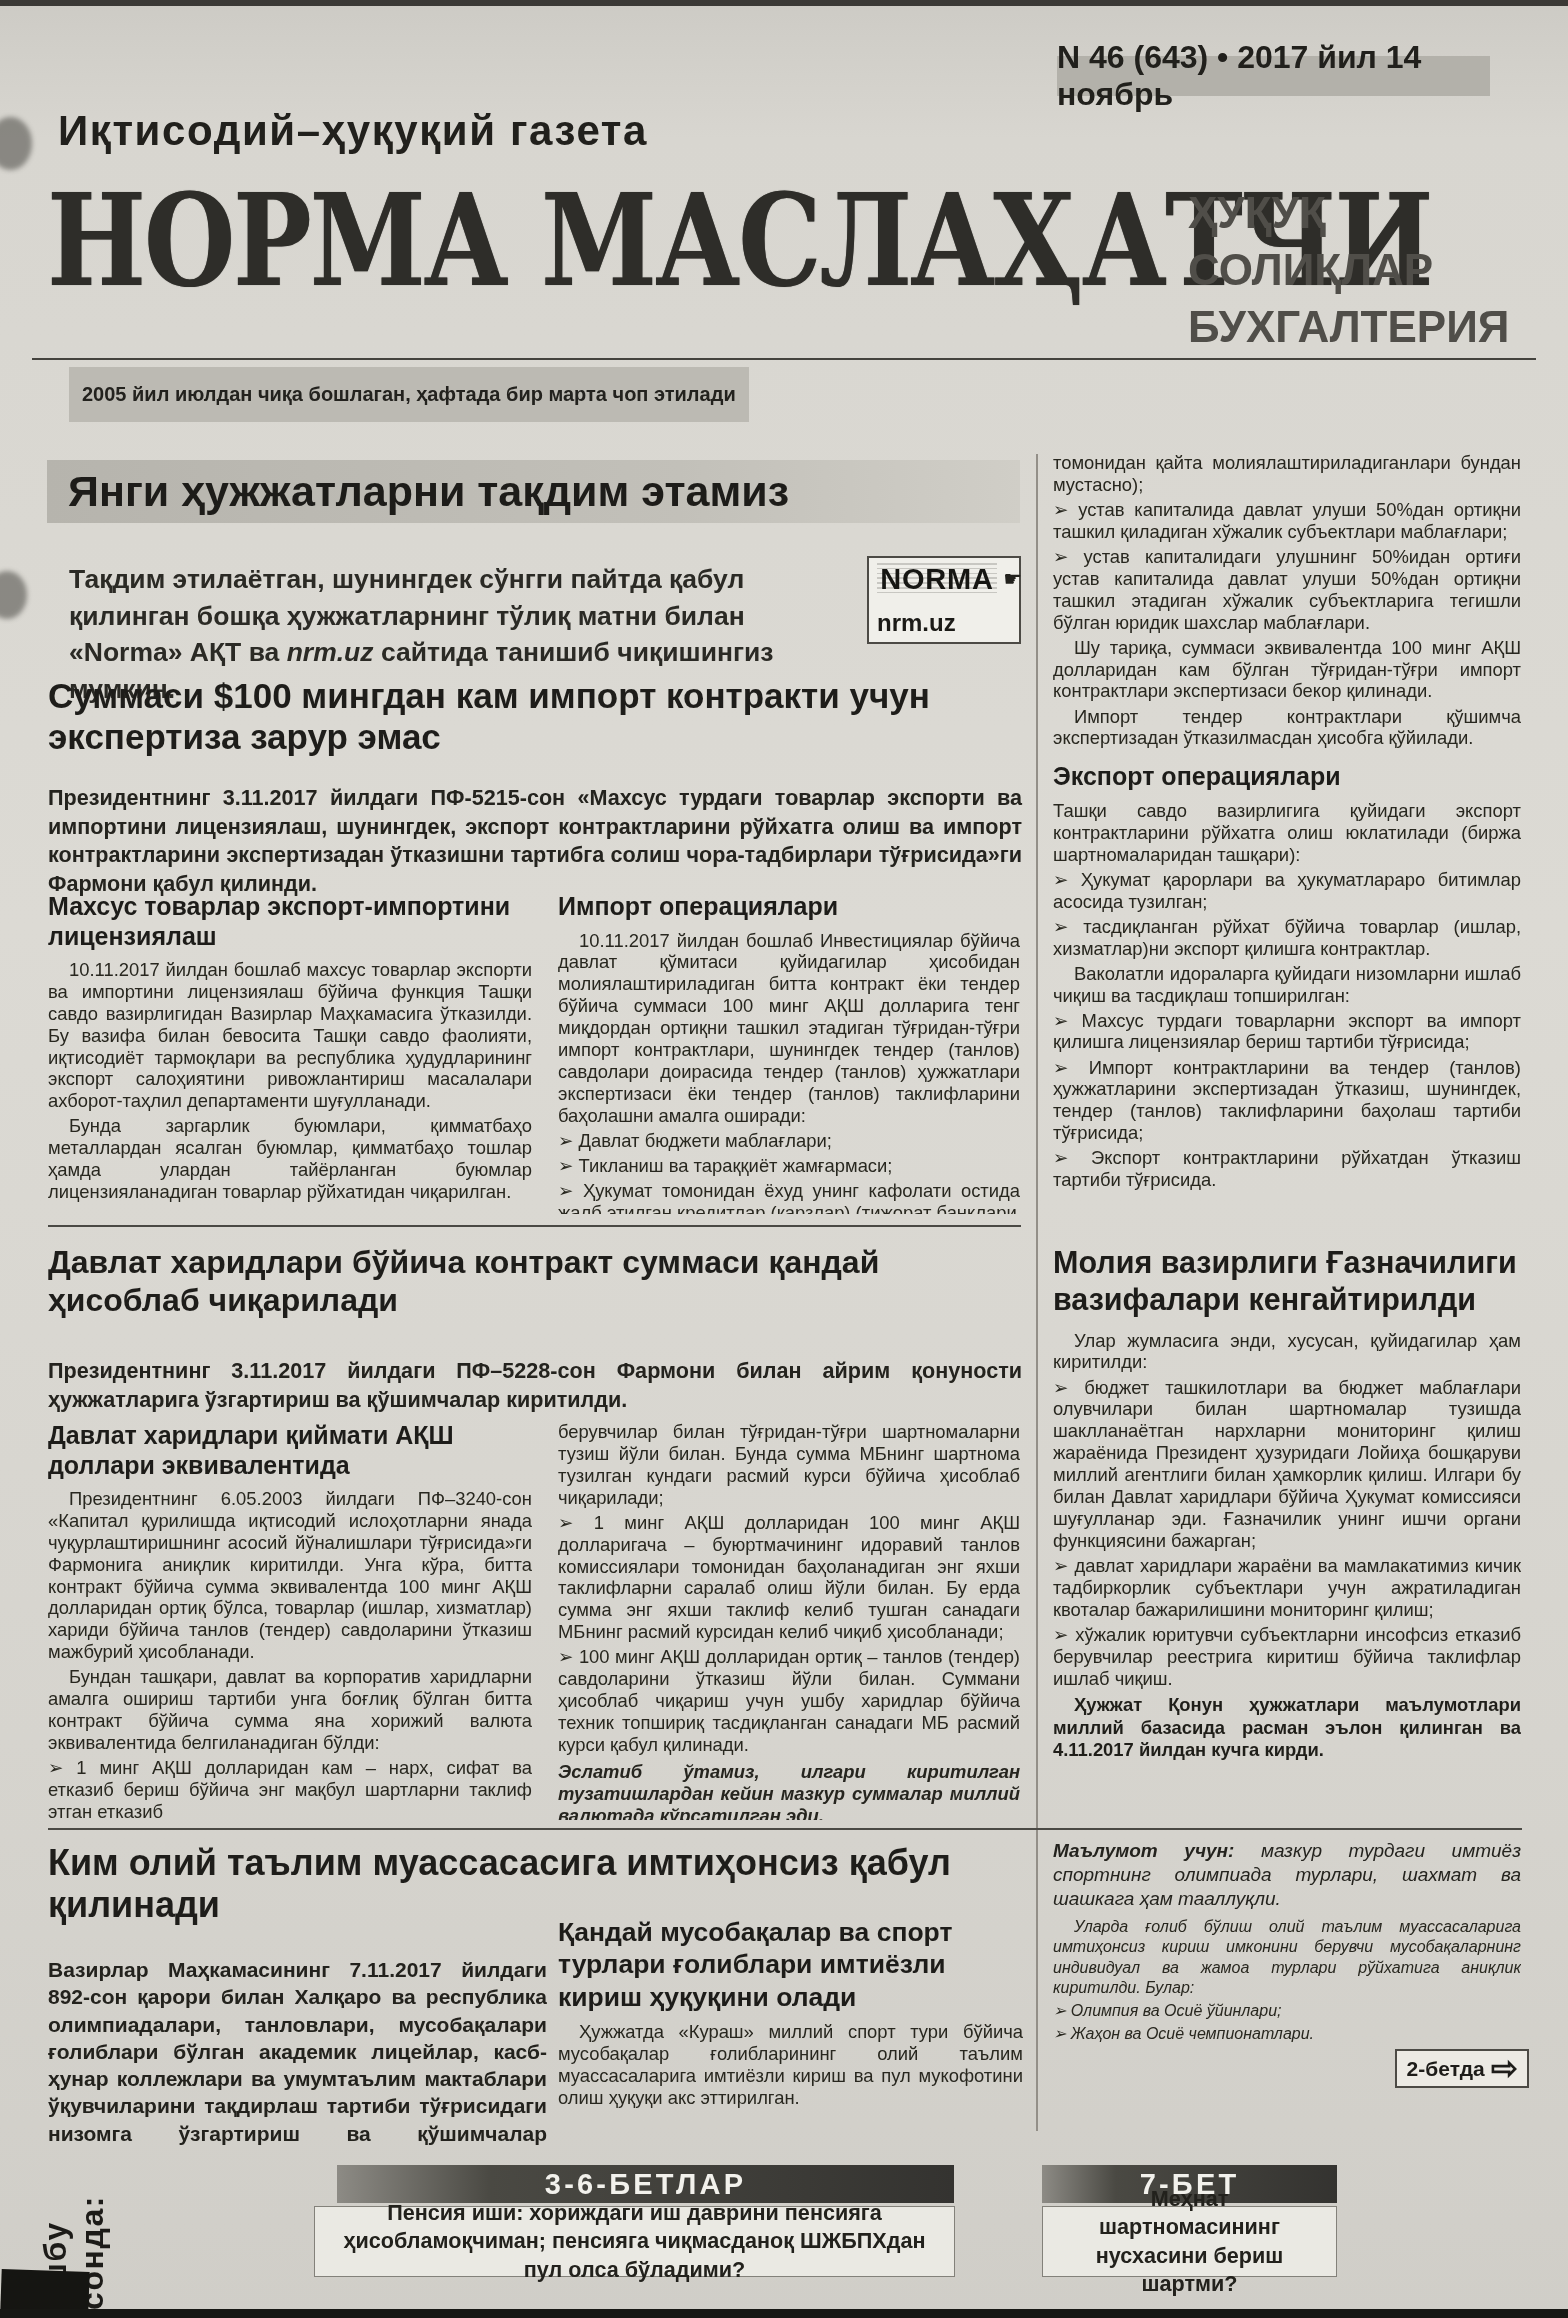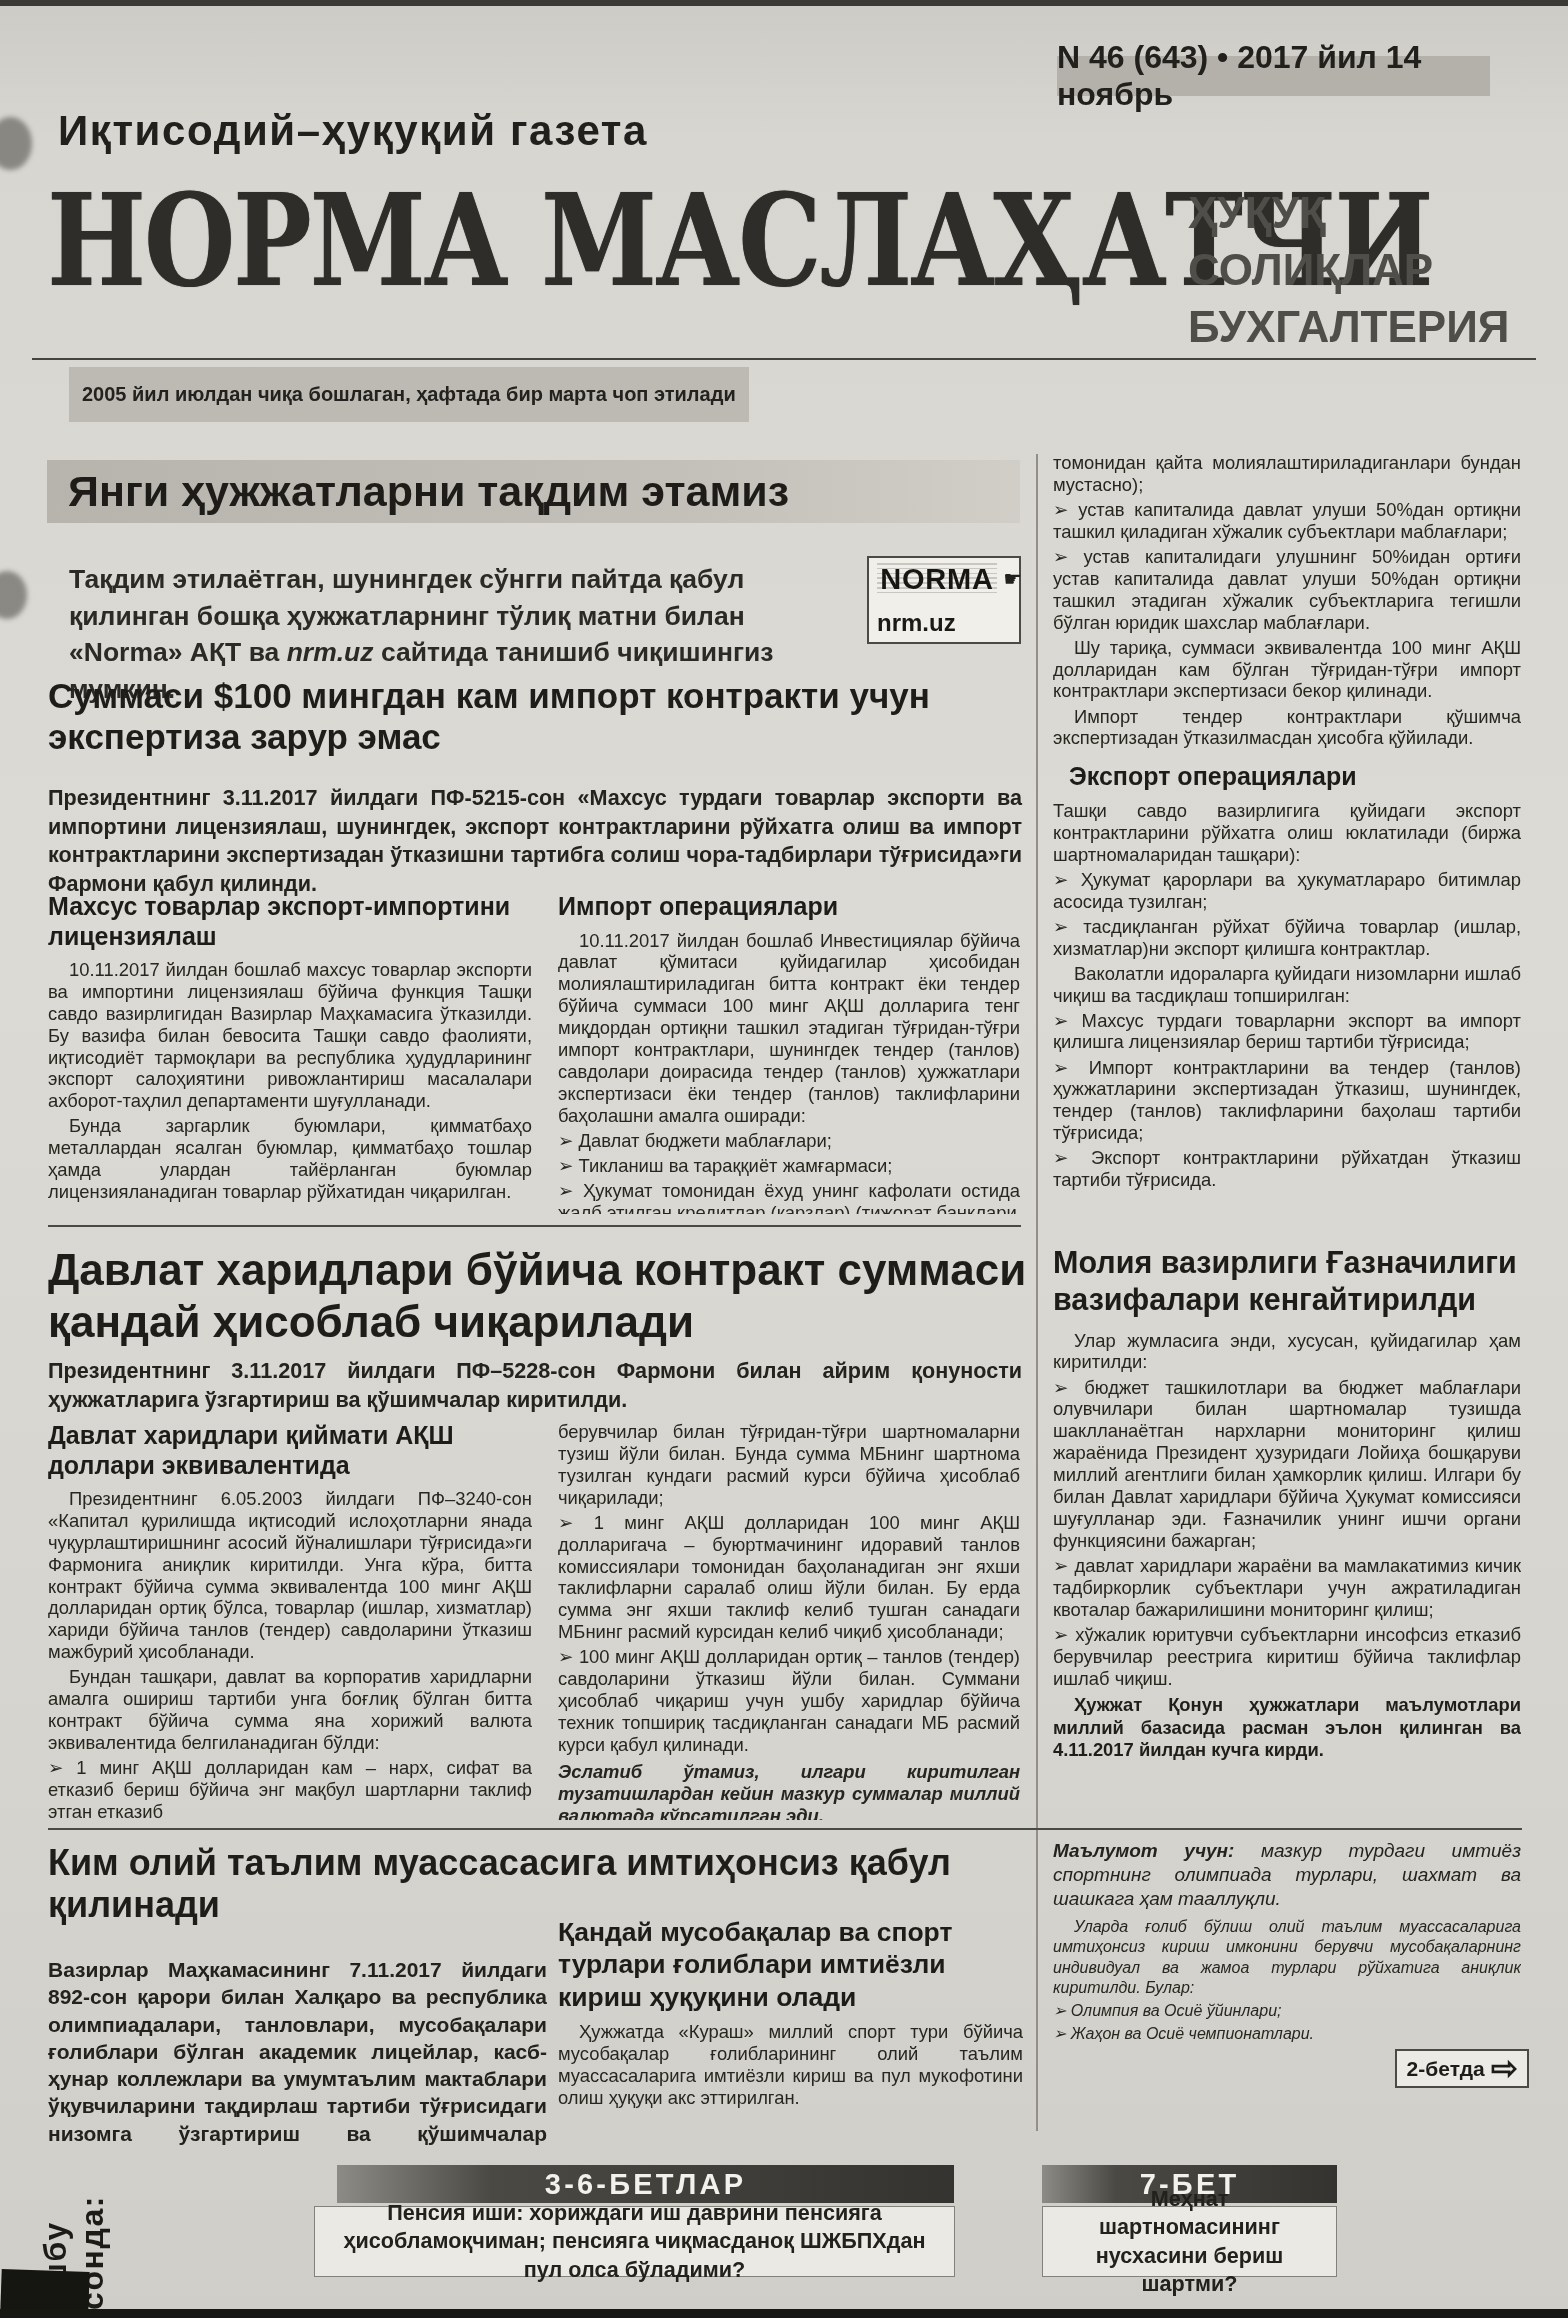--- a/index.html
+++ b/index.html
@@ -42,21 +42,21 @@
     border:2.4px solid #4c4a45; padding:4.8px 8px; display:flex; flex-direction:column; justify-content:space-between; }
   .norma-top { display:flex; align-items:center; gap:6.4px; }
   .norma-n { font-weight:bold; font-size:29px; letter-spacing:0.8px; color:#161613;
     background:repeating-linear-gradient(180deg, rgba(80,79,74,.25) 0 1.6px, transparent 1.6px 4.8px); padding:0 3.2px; }
   .norma-cursor { font-size:21px; color:#22211d; }
   .norma-site { font-weight:bold; font-size:24px; color:#1b1a17; }
 
   
   .headline { position:absolute; font-weight:bold; color:#1e1d1a; line-height:1.18; }
   .h-a1 { left:48px; top:675px; width:978px; font-size:35px; }
-  .h-a2 { left:48px; top:1244px; width:990px; font-size:44px; }
+  .h-a2 { left:48px; top:1244px; width:990px; font-size:32px; }
   .h-a3 { left:48px; top:1842px; width:990px; font-size:36px; }
   .lead { position:absolute; font-size:21.6px; font-weight:bold; line-height:1.32; text-align:justify; color:#24231e; }
   .lead-a1 { left:48px; top:784px; width:974px; }
   .lead-a2 { left:48px; top:1357px; width:974px; }
   .colblock { position:absolute; overflow:hidden; }
   .c-a1-1 { left:48px;  top:892px; width:484px; height:322px; }
   .c-a1-2 { left:558px; top:892px; width:462px; height:322px; }
   .c-a2-1 { left:48px;  top:1421px; width:484px; height:399px; }
   .c-a2-2 { left:558px; top:1421px; width:462px; height:399px; }
   .col-heading { font-size:25px; font-weight:bold; line-height:1.18; color:#1d1c19; margin-bottom:8px; }
@@ -65,21 +65,21 @@
   .cont .paras p:first-child { text-indent:0; }
   .italic-note { font-size:18.4px; line-height:1.22; font-weight:bold; font-style:italic; text-align:justify; margin-top:4.8px; color:#26251f; }
   .bold-para { font-size:18.4px; line-height:1.22; font-weight:bold; text-align:justify; margin-top:4.8px; text-indent:21px; color:#1f1e19; }
 
   
   .vline { position:absolute; left:1036px; top:454px; width:1.6px; height:1677px; background:#938f88; }
   .rcol { position:absolute; left:1053px; width:468px; overflow:hidden; }
   .r-a { top:452px; height:784px; }
   .r-b { top:1244px; height:574px; }
   .r-c { top:1839px; height:265px; }
-  .section-heading { font-size:25px; font-weight:bold; line-height:1.18; margin:13px 16px 8px; color:#1d1c19; }
+  .section-heading { font-size:25px; font-weight:bold; line-height:1.18; margin:13px 0 8px; color:#1d1c19; }
   .big-section-heading { font-size:30.5px; font-weight:bold; line-height:1.22; margin-bottom:11.2px; color:#1d1c19; }
   .info-block { font-style:italic; }
   .info-block p { font-size:19px; line-height:1.26; }
   .info-lead { text-align:justify; margin-bottom:6.4px; color:#24231e; }
   .info-lead .bi { font-weight:bold; }
   .info-block .paras p { font-size:16px; font-style:italic; }
 
   
   .a3-left { position:absolute; left:48px; top:1956px; width:499px; height:189px; overflow:hidden; }
   .a3-left p { font-size:21px; font-weight:bold; line-height:1.3; text-align:justify; color:#23221d; }

